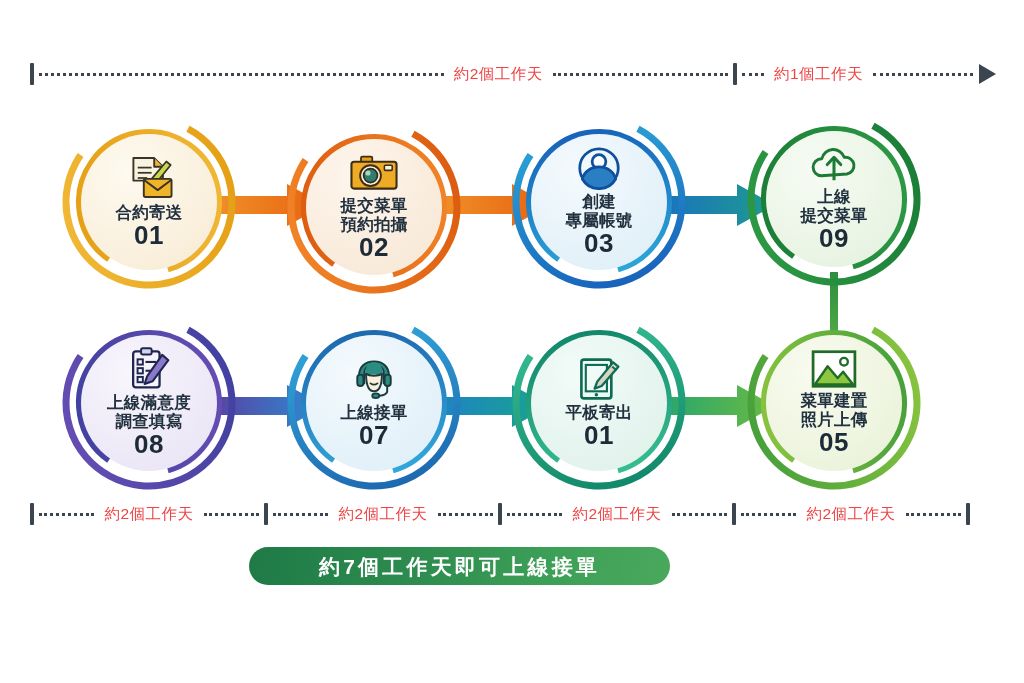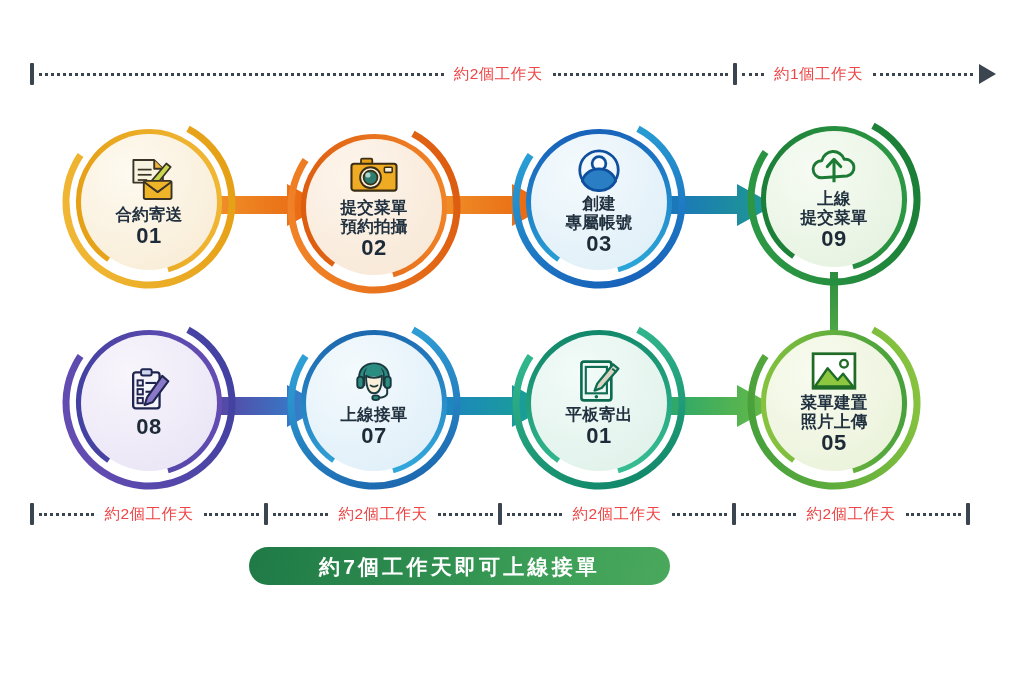--- a/index.html
+++ b/index.html
@@ -44,21 +44,21 @@
     display:flex;flex-direction:column;align-items:center;justify-content:center;
     box-sizing:border-box;
   }
   .node-icon{width:52px;height:46px;margin-bottom:2px;display:block;}
   .node-title{
     font-size:16.5px;font-weight:bold;color:#22313f;
     text-align:center;line-height:1.12;letter-spacing:.3px;
     white-space:pre-line;
   }
   .node-num{
-    font-size:22px;font-weight:bold;color:#1d2b38;
+    font-size:26px;font-weight:bold;color:#1d2b38;
     line-height:1.05;margin-top:1px;letter-spacing:.5px;
   }
 
   
   .connector{position:absolute;}
   .vconn{position:absolute;}
 
   
   .banner{
     position:absolute;left:249px;top:547px;width:421px;height:38px;
@@ -297,20 +297,22 @@
         <rect x="9" y="5" width="30" height="41" rx="3" fill="#f6f4fb" stroke="#1f2550" stroke-width="2.6"></rect>
         <rect x="18" y="1.5" width="12" height="7" rx="2" fill="#cfd6ee" stroke="#1f2550" stroke-width="2.2"></rect>
         <rect x="14" y="14" width="6" height="6" fill="none" stroke="#1f2550" stroke-width="2.2"></rect>
         <rect x="14" y="24" width="6" height="6" fill="none" stroke="#1f2550" stroke-width="2.2"></rect>
         <rect x="14" y="34" width="6" height="6" fill="none" stroke="#1f2550" stroke-width="2.2"></rect>
         <line x1="23" y1="17" x2="35" y2="17" stroke="#1f2550" stroke-width="2.4"></line>
         <line x1="23" y1="27" x2="35" y2="27" stroke="#1f2550" stroke-width="2.4"></line>
         <line x1="23" y1="37" x2="31" y2="37" stroke="#1f2550" stroke-width="2.4"></line>
         <path d="M42 9 l7 6 -18 24 -9 3 3 -9 z" fill="#8a79c8" stroke="#1f2550" stroke-width="2.4" stroke-linejoin="round"></path>
       </svg>
+      <div class="node-title">上線滿意度
+調查填寫</div>
       <div class="node-num">08</div>
     </div>
   </div>
 
   <div class="node" style="left:285px;top:314px;">
     <div class="ring-outer">
       <svg width="178" height="178" viewBox="0 0 178 178">
         <defs>
             <linearGradient id="r7" x1="0" y1="1" x2="1" y2="0">
           <stop offset="0%" stop-color="#1a5ea8"></stop>

